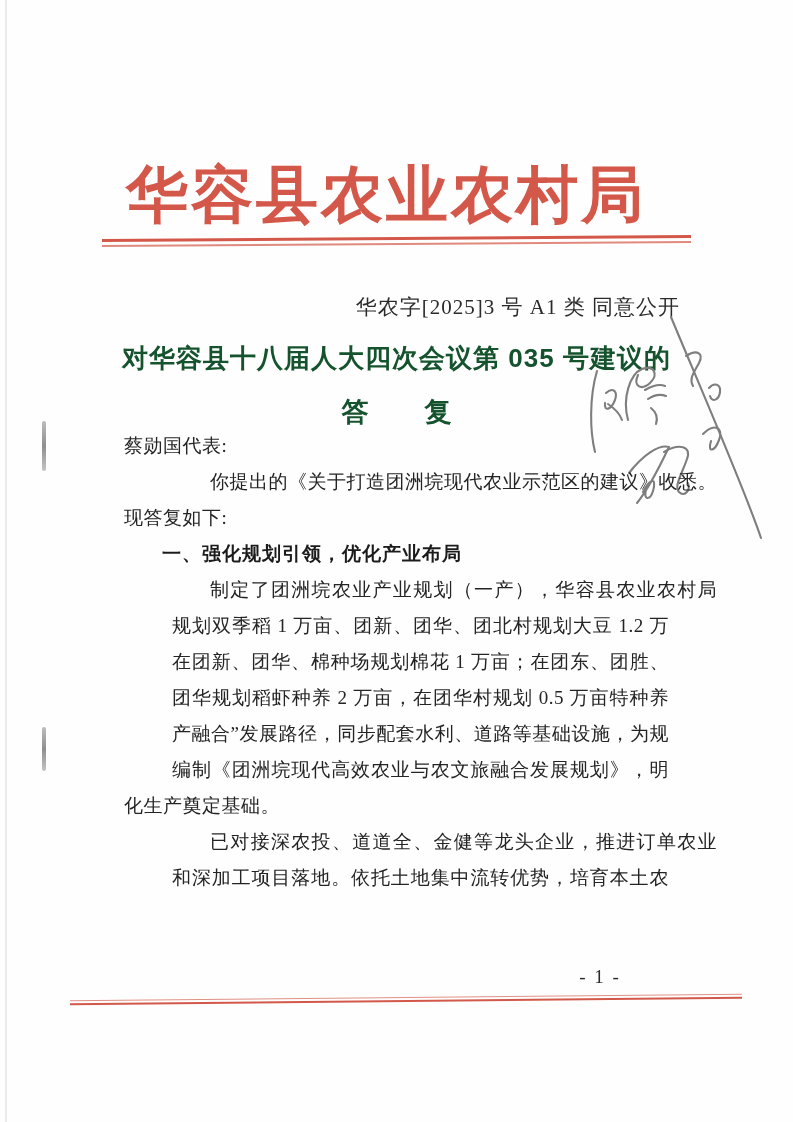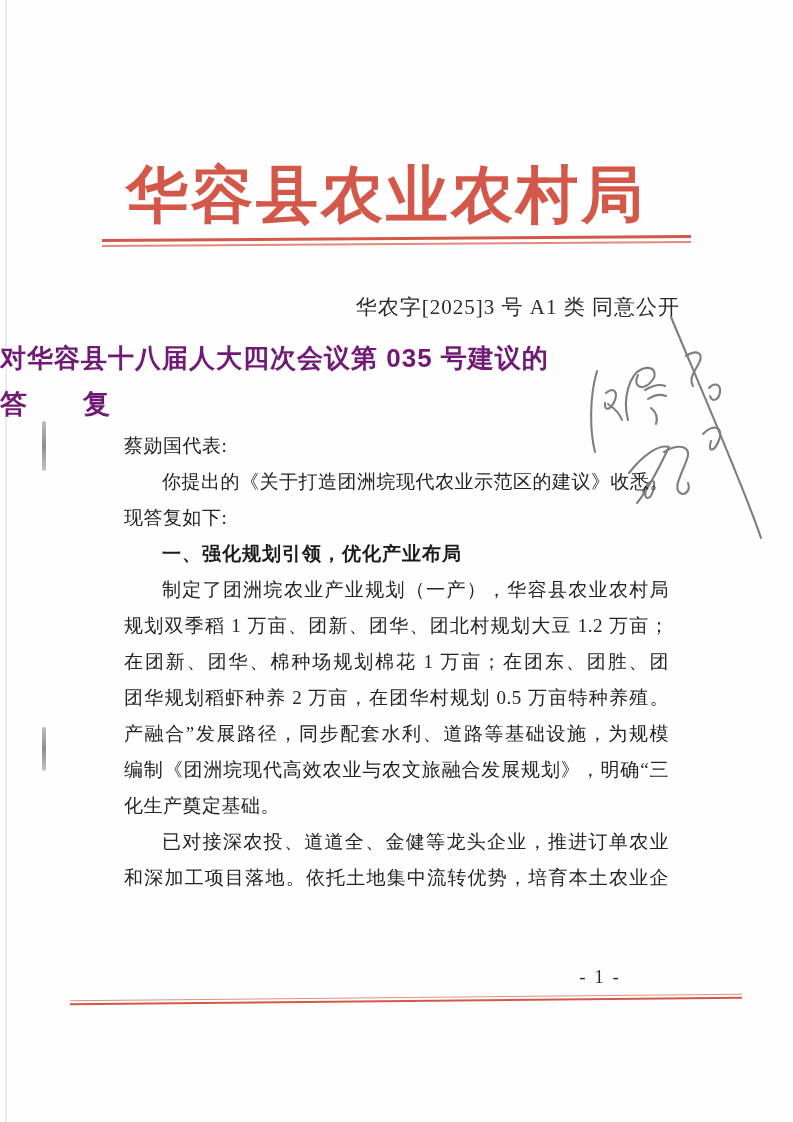--- a/index.html
+++ b/index.html
@@ -21,33 +21,33 @@
   }
   .red-rule { position:absolute; left:102px; top:237px; width:589px; transform:rotate(-0.4deg); }
   .red-rule .rule-top { height:3px; background:#d4584a; }
   .red-rule .rule-bottom { height:2px; background:#e08a7e; margin-top:3px; }
 
   .doc-number {
     position:absolute; top:264px; right:113px; height:30px;
     font-size:21px; line-height:30px; color:#2b2b2b; letter-spacing:1px;margin-top:28px;
   }
 
-  .doc-title { position:absolute; left:0; top:340px; width:793px; 
-    font-family:"Liberation Sans","DejaVu Sans",sans-serif; font-weight:bold; color:#701a75; }
+  .doc-title { position:absolute; left:0; top:340px; width:793px; text-align:center;
+    font-family:"Liberation Sans","DejaVu Sans",sans-serif; font-weight:bold; color:#14532d; }
   .title-line1 { font-size:26px; line-height:36px; letter-spacing:1px; }
-  .title-line2 { font-size:27px; line-height:36px; margin-top:10px; }
+  .title-line2 { font-size:27px; line-height:36px; margin-top:18px; }
   .title-line2 .gap { display:inline-block; width:56px; }
 
   
   .body-text { position:absolute; left:124px; top:428px; width:545px; }
   .line {
     height:36px; line-height:36px; font-size:19px; letter-spacing:0.5px;
     white-space:nowrap; color:#242424;
   }
-  .line.fill { text-align:justify; text-align-last:justify; white-space:normal; height:36px; overflow:hidden; }
+  .line.fill { text-align:justify; text-align-last:justify; white-space:normal; height:36px; overflow:hidden;margin-left:48px; }
   .line.indent { padding-left:38px; }
   .line.indent.fill { width:507px; }
   .line.bold { font-family:"Liberation Sans","DejaVu Sans",sans-serif; font-weight:bold; letter-spacing:1px; color:#1b1b1b; }
 
   .page-number { position:absolute; left:570px; top:964px; width:60px; height:26px;
     font-size:19px; line-height:26px; text-align:center; letter-spacing:2px; color:#2b2b2b; }
 
   .bottom-rule { position:absolute; left:70px; top:997px; width:672px; transform:rotate(-0.55deg); }
   .bottom-rule .rule-thin { height:1px; background:#e09186; }
   .bottom-rule .rule-thick { height:2px; background:#d4584a; margin-top:2px; }

